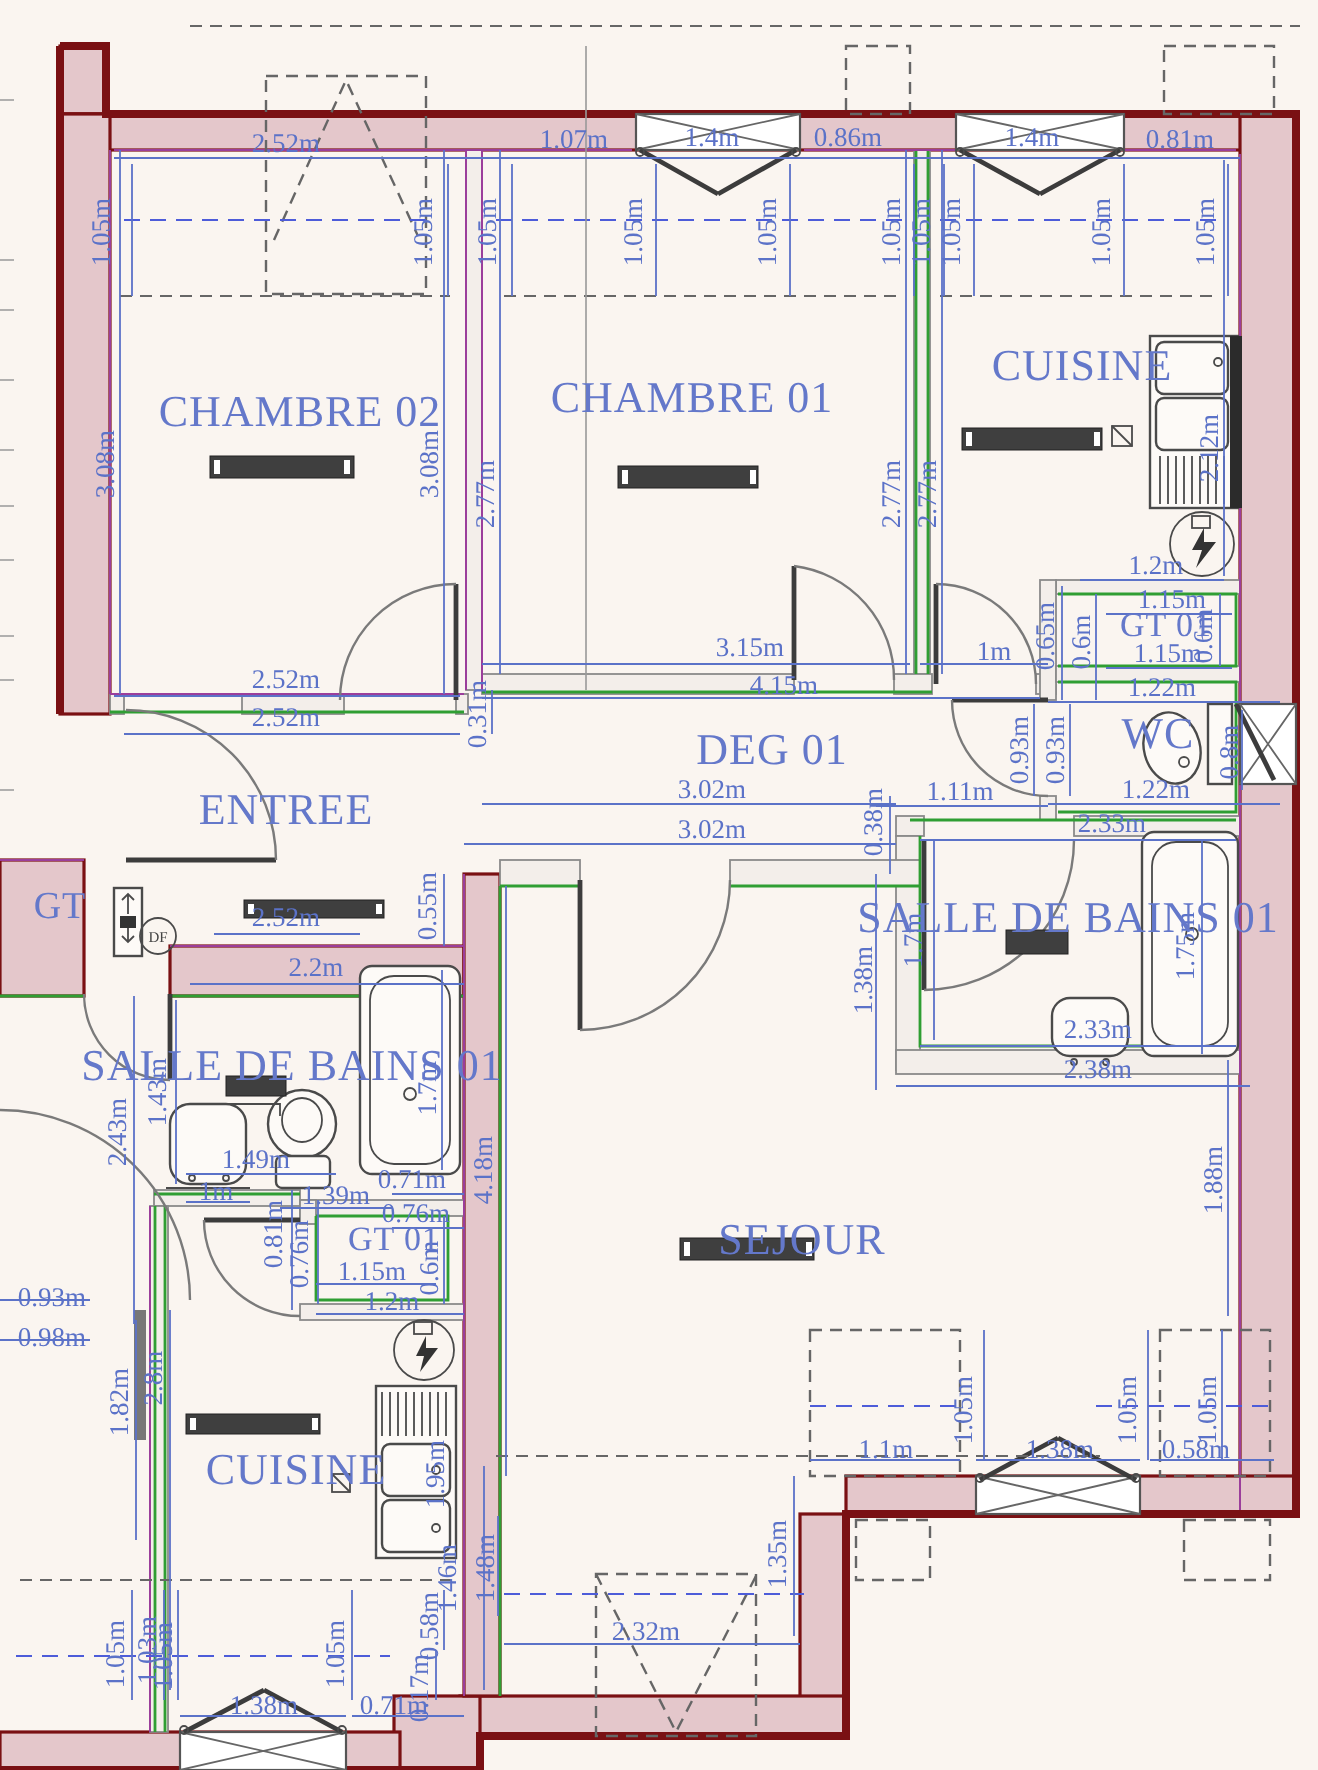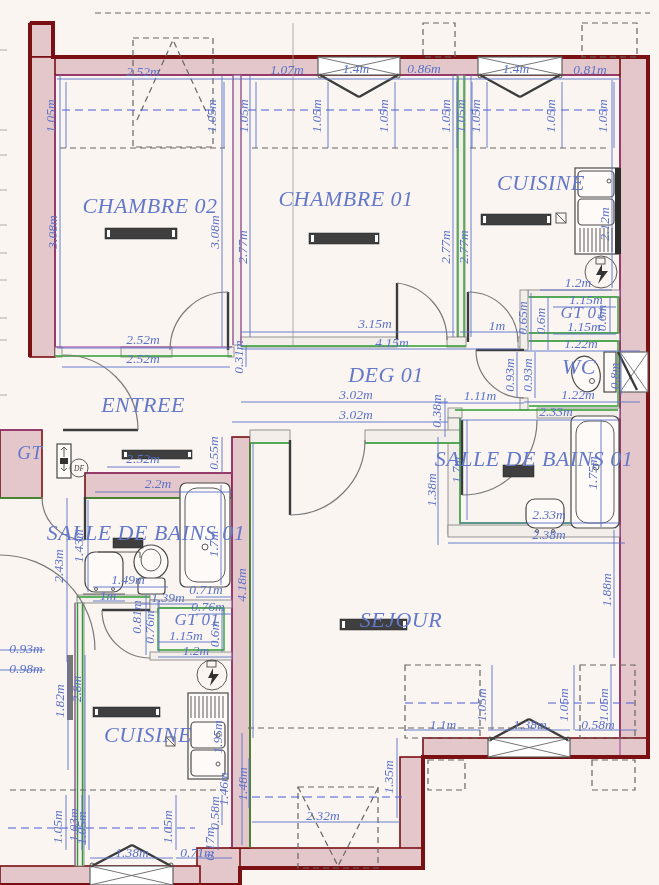--- a/index.html
+++ b/index.html
@@ -1,16 +1,16 @@
 <!DOCTYPE html>
 <html><head>
 <meta charset="utf-8">
 <style>
   html,body{margin:0;padding:0;background:#faf5f0;}
-  .plan{width:659px;height:885px;position:relative;overflow:hidden;background:#faf5f0;font-style:italic;}
+  .plan{width:659px;height:885px;position:relative;overflow:hidden;background:#faf5f0;}
   svg{display:block;font-family:"Liberation Serif","DejaVu Serif",serif;}
   .wall{fill:#e4c7cb;stroke:#7a1013;stroke-width:1.6;}
   .ipart{fill:#f3eeea;stroke:#8a8a8a;stroke-width:0.9;}
   .outer{fill:none;stroke:#7a1013;stroke-width:4;}
   .green{fill:none;stroke:#2f9e33;stroke-width:1.4;}
   .purple{fill:none;stroke:#9b3e9b;stroke-width:1;}
   .dimline{fill:none;stroke:#5b72c8;stroke-width:0.9;}
   .bdash{fill:none;stroke:#4d5cd9;stroke-width:1;stroke-dasharray:8 5;}
   .kdash{fill:none;stroke:#666;stroke-width:1;stroke-dasharray:6 4;}
   .drect{fill:none;stroke:#666;stroke-width:1.2;stroke-dasharray:6 4;}

